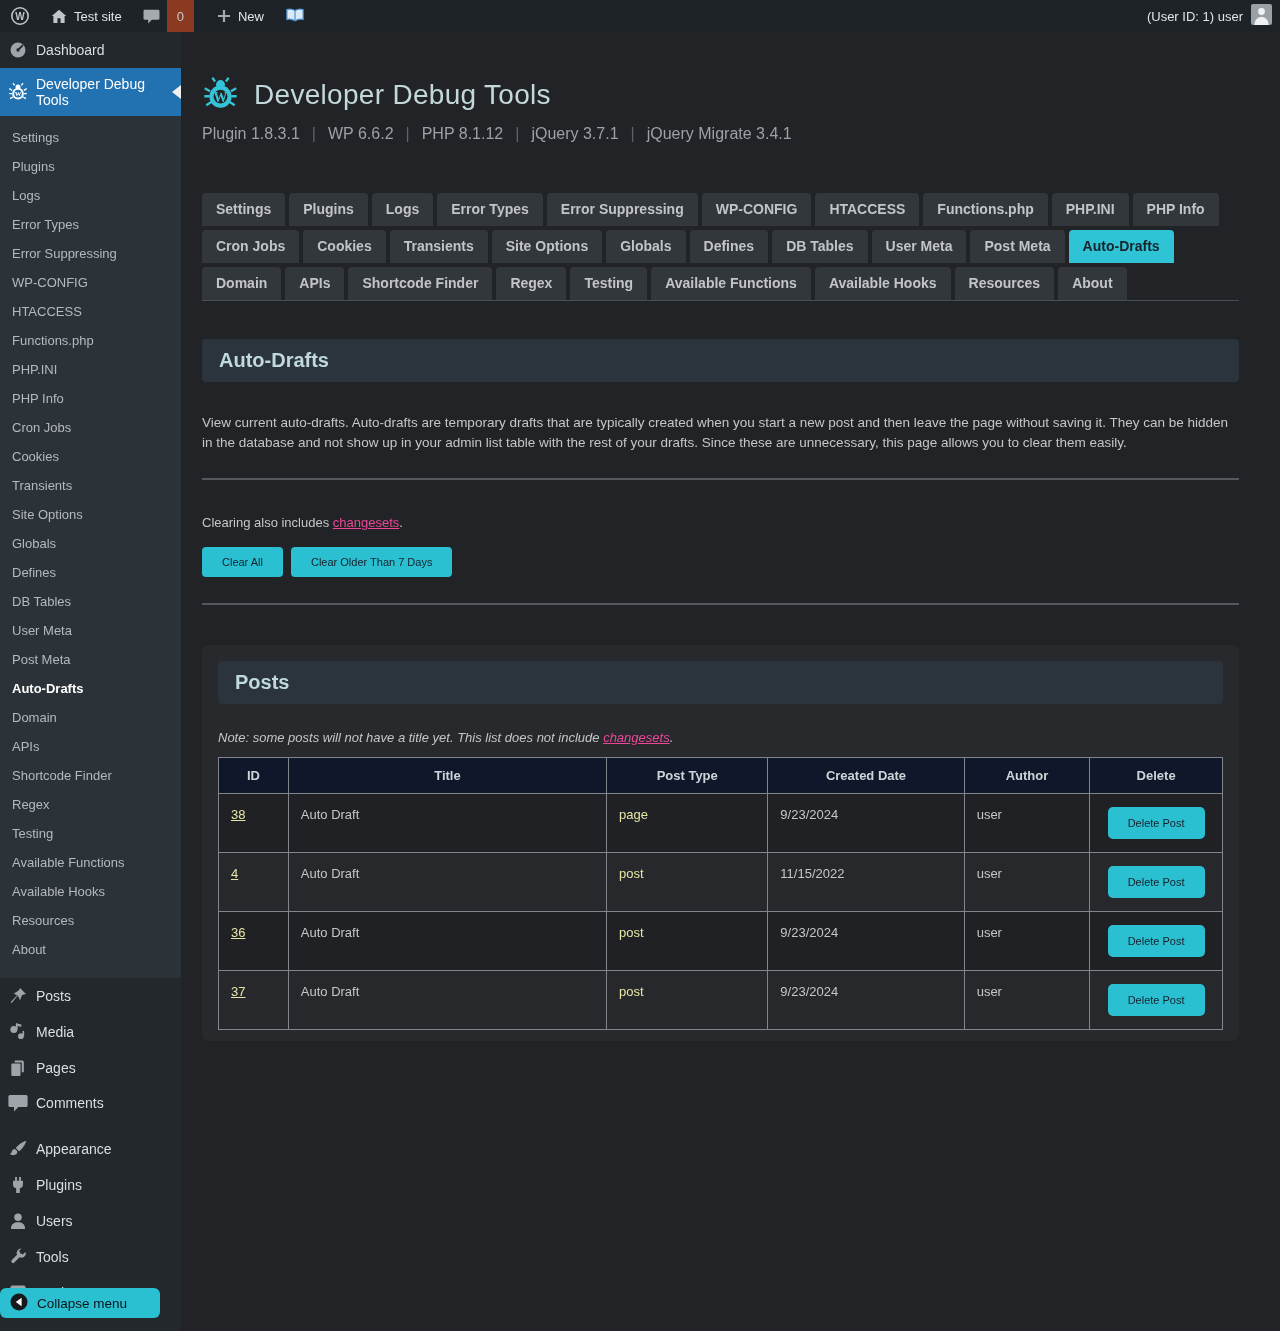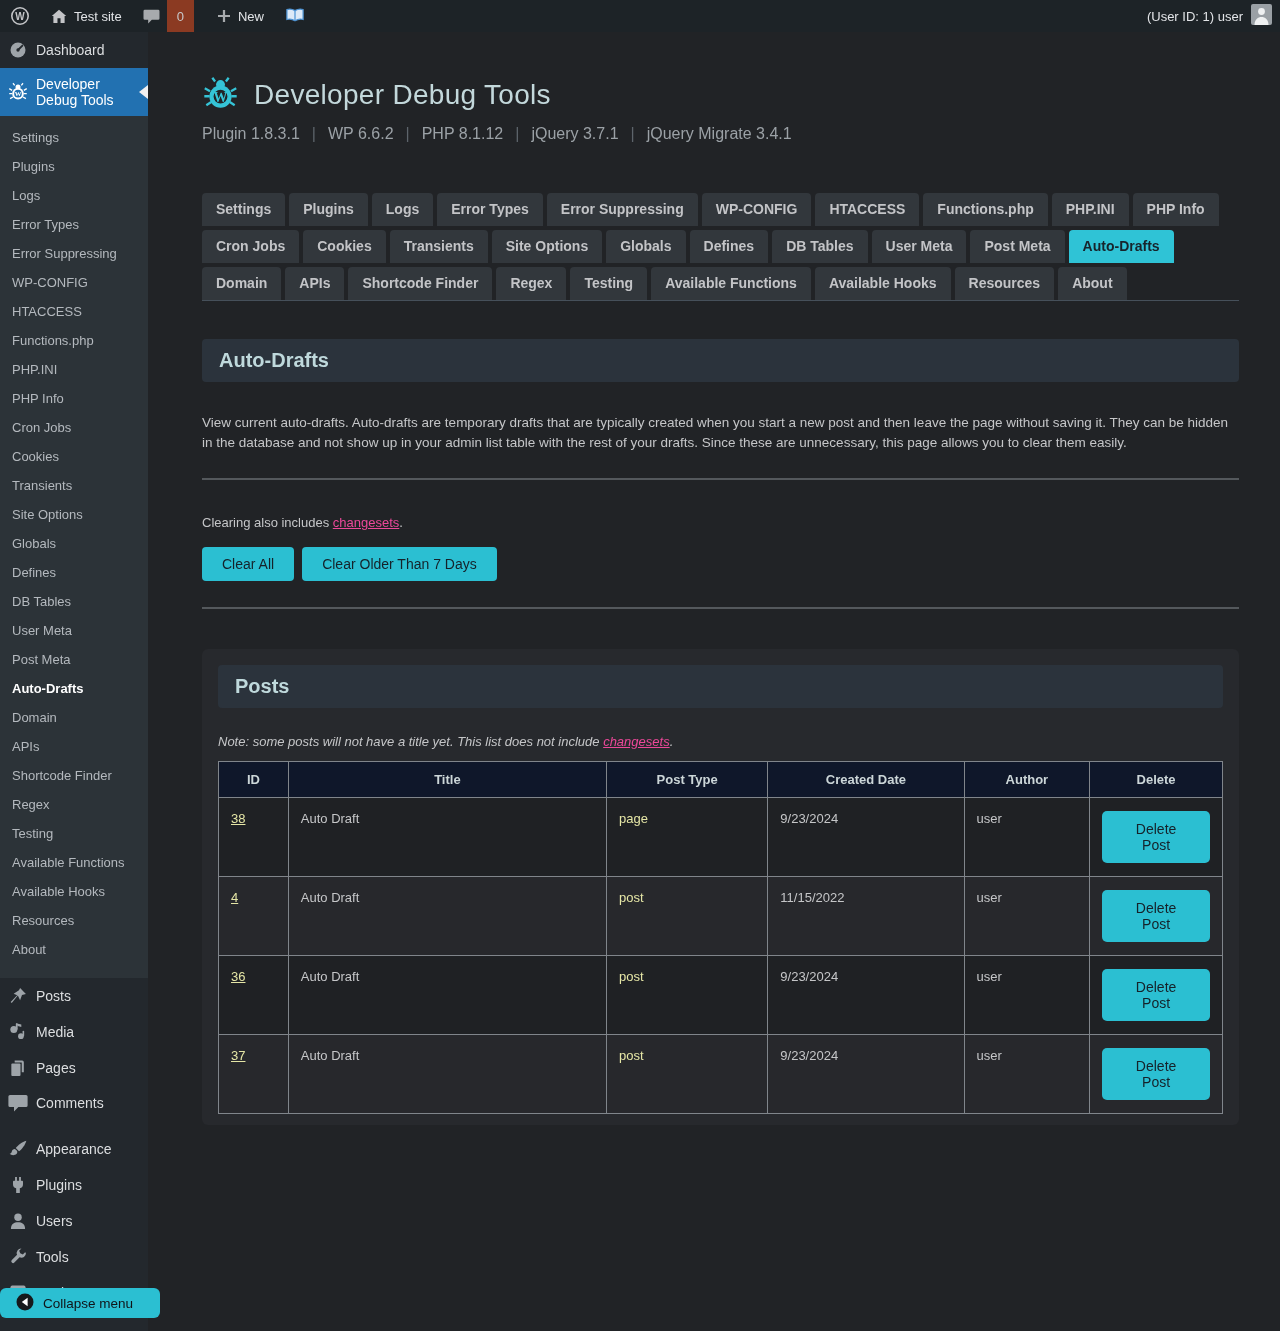--- a/index.html
+++ b/index.html
@@ -21,21 +21,21 @@
   .ab-item { display:flex; align-items:center; gap:6px; padding:0 10px; height:32px; color:#e2e4e7; font-size:13px; cursor:pointer; }
   .ab-item svg { display:block; }
   .ab-comments { display:flex; align-items:center; height:32px; margin-left:4px; cursor:pointer; }
   .ab-bubble { padding:0 7px; display:flex; align-items:center; }
   .ab-count { background:#8b3a22; height:32px; display:flex; align-items:center; padding:0 10px; color:#c8c9cb; }
   .ab-new { margin-left:12px; }
   .ab-book { padding:0 12px; }
   .ab-user { display:flex; align-items:center; gap:8px; padding-right:8px; color:#e2e4e7; cursor:pointer; }
   
   .sidebar {
-    position:absolute; top:32px; left:0; bottom:0; width:148px;
+    position:absolute; top:32px; left:0; bottom:0; width:181px;
     background:#23282d;
   }
   .mi {
     display:flex; align-items:center; gap:8px;
     padding:8px 8px; color:#dcdee0; font-size:14px; cursor:pointer;
   }
   .mi .ico { color:#9ea4a9; flex:0 0 20px; display:flex; }
   .mi-active {
     position:relative;
     background:#2271b1; color:#fff;
@@ -50,21 +50,21 @@
   .submenu { background:#2c3338; padding:7px 0 14px; }
   .submenu a {
     display:block; padding:7px 12px; color:#b4b9be; font-size:13px;
     text-decoration:none; cursor:pointer;
   }
   .submenu a.current { color:#fff; font-weight:bold; }
   .menu-sep { height:11px; }
   .collapse-btn {
     position:absolute; bottom:13px; left:0; width:160px; height:30px;
     background:#2bbfd2; border-radius:6px; border:none;
-    display:flex; align-items:center; gap:9px; padding:0 16px;
+    display:flex; align-items:center; gap:9px; padding:0 10px;
     color:#101418; font-size:13.5px; cursor:pointer;
   }
   
   .content { margin-left:160px; min-height:1299px; position:relative; }
   .main { padding:0 41px 0 42px; }
   .page-header { padding-top:43px; display:flex; align-items:center; gap:15px; }
   .page-header h1 { font-size:28px; font-weight:400; color:#c3d8db; letter-spacing:.3px; }
   .header-meta { margin-top:10px; font-size:16px; color:#9ba1a6; display:flex; }
   .header-meta span:not(:last-of-type)::after { content:"|"; color:#5d646b; margin:0 12px; }
   
@@ -80,21 +80,21 @@
     margin-top:38px; background:#2b333c; color:#bfd9dc;
     font-size:20px; font-weight:700; padding:10px 17px; border-radius:4px;
   }
   .desc { margin-top:31px; line-height:1.45; color:#c5c6c8; font-size:13.5px; }
   hr.sep { margin-top:26px; border:none; border-top:2px solid #54585c; }
   .clear-note { margin-top:35px; font-size:13px; color:#c5c6c8; }
   a.link-yellow { color:#ec4899; text-decoration:underline; cursor:pointer; }
   .btn-row { margin-top:17px; display:flex; gap:8px; }
   .btn-cyan {
     background:#2bbfd2; color:#15222a; border:none; border-radius:4px;
-    font-family:inherit; font-size:14px; padding:9px 20px; cursor:pointer;
+    font-family:inherit; font-size:11px; padding:9px 20px; cursor:pointer;
   }
   
   .posts-card { margin-top:40px; background:#27292d; border-radius:6px; padding:16px 16px 11px; }
   .posts-card .panel-h { margin-top:0; }
   .table-note { margin:26px 0 12px; font-style:italic; color:#c5c6c8; font-size:13px; }
   table.posts { width:100%; border-collapse:collapse; }
   table.posts th, table.posts td { border:1px solid #80858b; }
   table.posts th {
     background:#0f172a; color:#ccd6d8; font-weight:bold; font-size:13px;
     text-align:center; padding:10px 8px;

